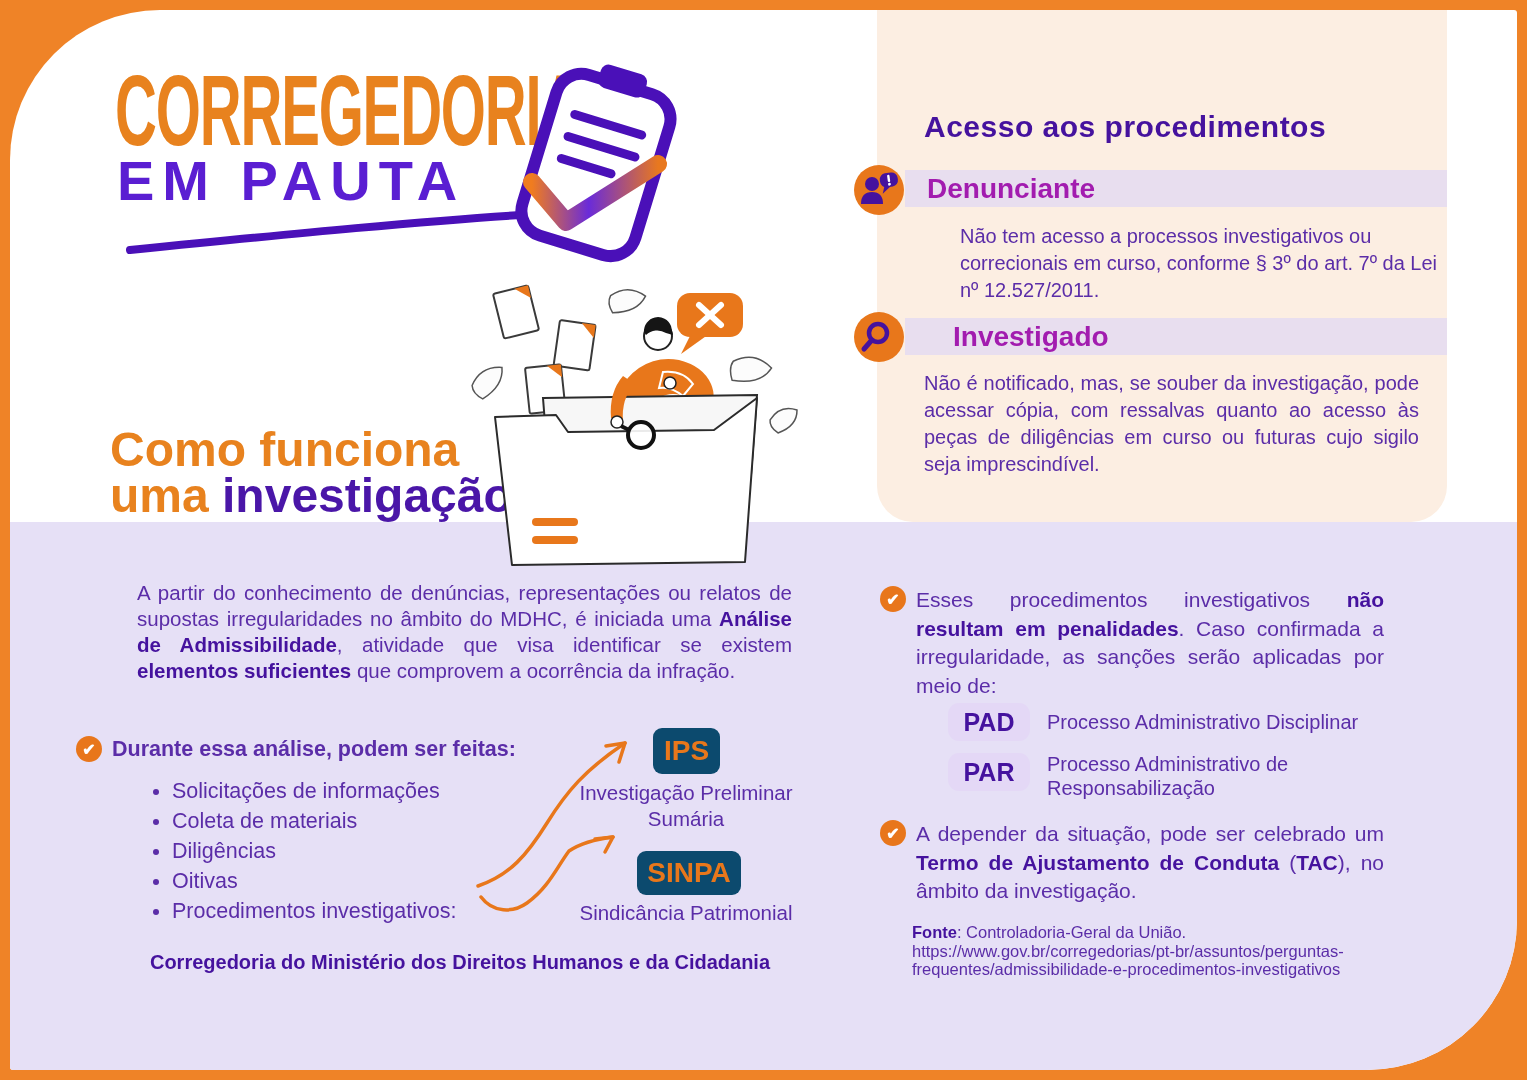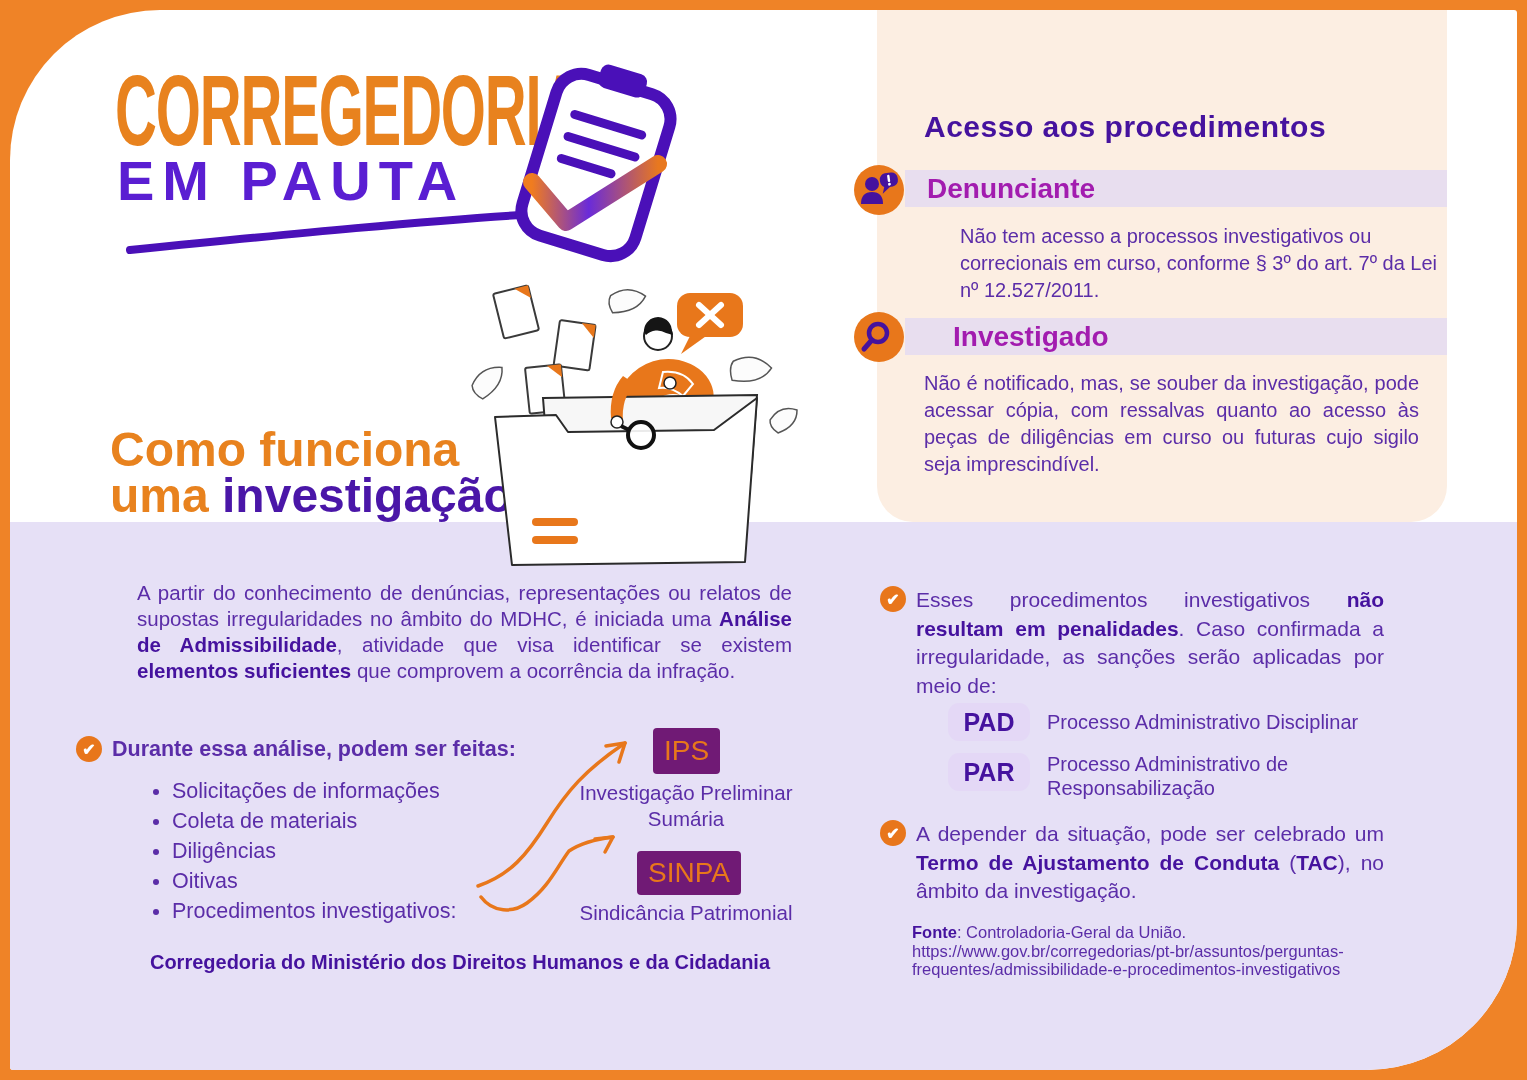--- a/index.html
+++ b/index.html
@@ -61,21 +61,21 @@
     width:26px;height:26px;border-radius:50%;background:#E8761B;color:#fff;
     display:flex;align-items:center;justify-content:center;
     font-size:16px;font-weight:700;flex:0 0 26px;
   }
   .row{display:flex;align-items:flex-start;gap:10px;}
   .bullets{margin:0;padding-left:24px;color:#45129E;}
   .bullets li{
     font-size:21.5px;line-height:30px;color:#5B2DA8;
   }
   .abbr-badge{
-    background:#701a75;border-radius:4px;color:#E8771B;font-weight:400;
+    background:#0c4a6e;border-radius:9px;color:#E8771B;font-weight:700;
     display:flex;align-items:center;justify-content:center;
   }
   .abbr-label{color:#5B2DA8;font-size:20.5px;line-height:26px;text-align:center;}
   .footer-line{
     font-size:20px;font-weight:700;color:#45129E;text-align:center;
   }
   
   .rtext{font-size:21px;line-height:28.5px;color:#5B2DA8;width:468px;}
   .acr-badge{
     background:#E4D8F6;border-radius:11px;color:#45129E;font-weight:700;

